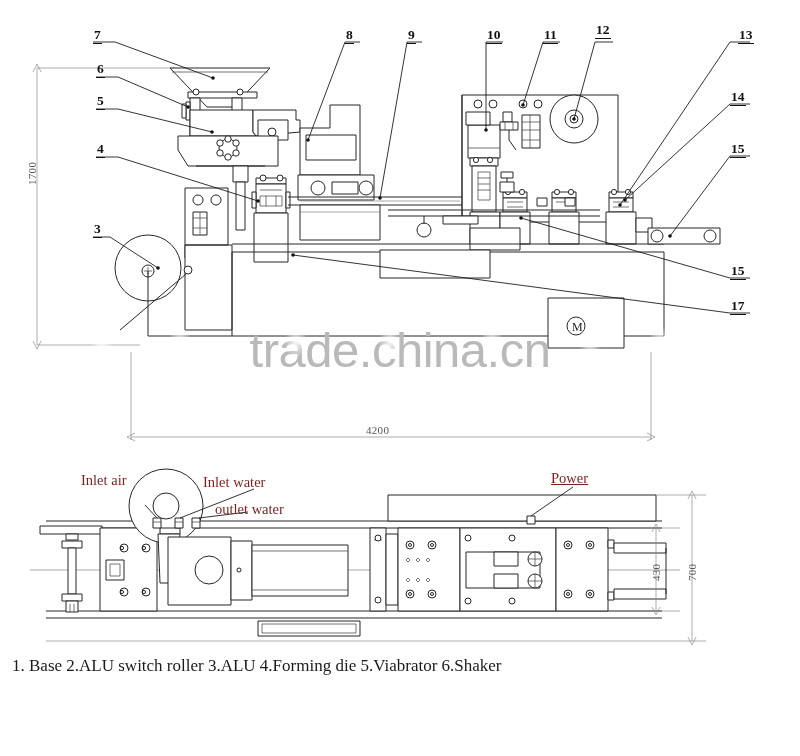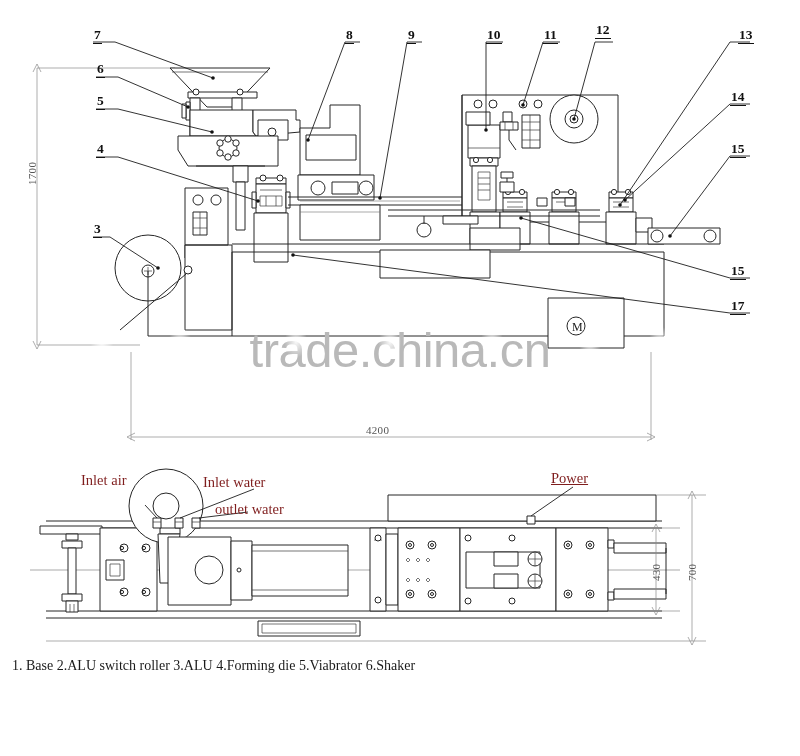--- a/index.html
+++ b/index.html
@@ -94,21 +94,21 @@
       radial-gradient(ellipse 16px 22px at 432px 22px, rgba(255,255,255,0.9) 0%, rgba(255,255,255,0) 72%),
       radial-gradient(ellipse 16px 22px at 530px 22px, rgba(255,255,255,0.9) 0%, rgba(255,255,255,0) 72%),
       radial-gradient(ellipse 16px 22px at 600px 22px, rgba(255,255,255,0.9) 0%, rgba(255,255,255,0) 72%);
   }
   #caption {
     position: absolute;
     left: 12px;
     top: 658px;
     width: 786px;
     font-family: "Liberation Serif", serif;
-    font-size: 14px;
+    font-size: 17px;
     line-height: 16.4px;
     color: #1a1a1a;
   }
   #caption div { white-space: nowrap; }
   .mglyph {
     position: absolute;
     font-family: "Liberation Serif", serif;
     font-size: 12px;
     color: #222;
   }

